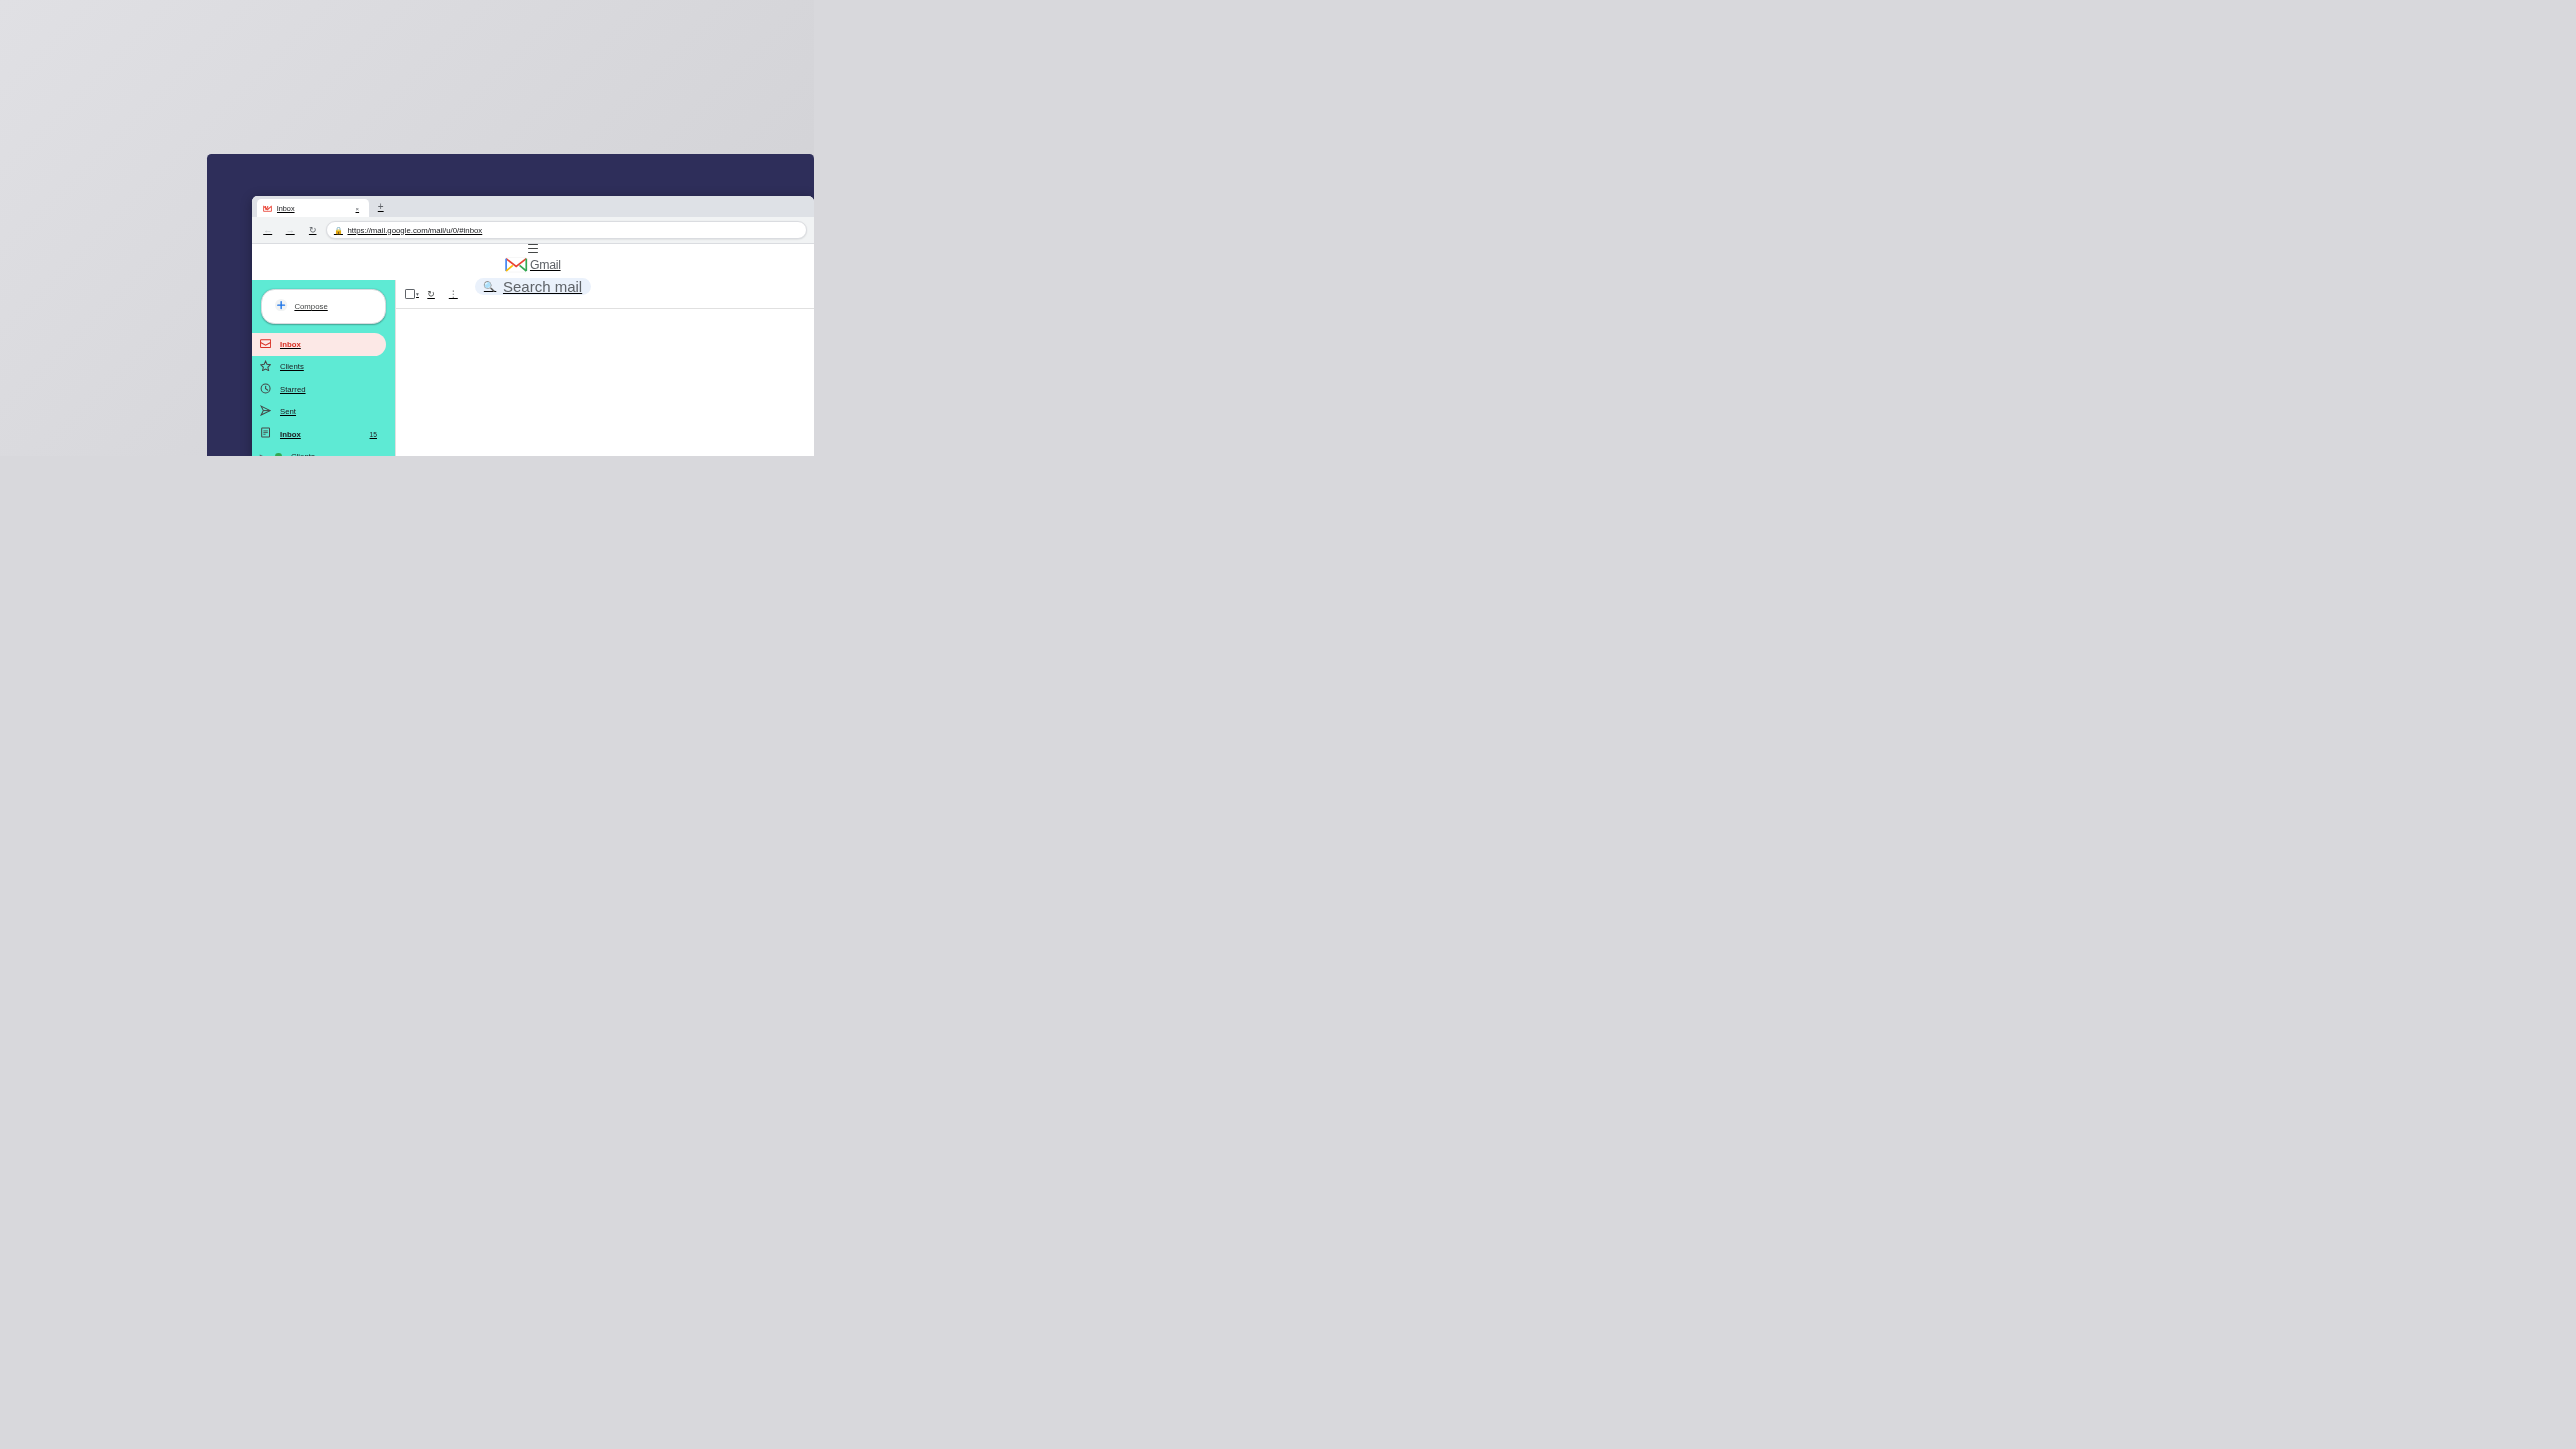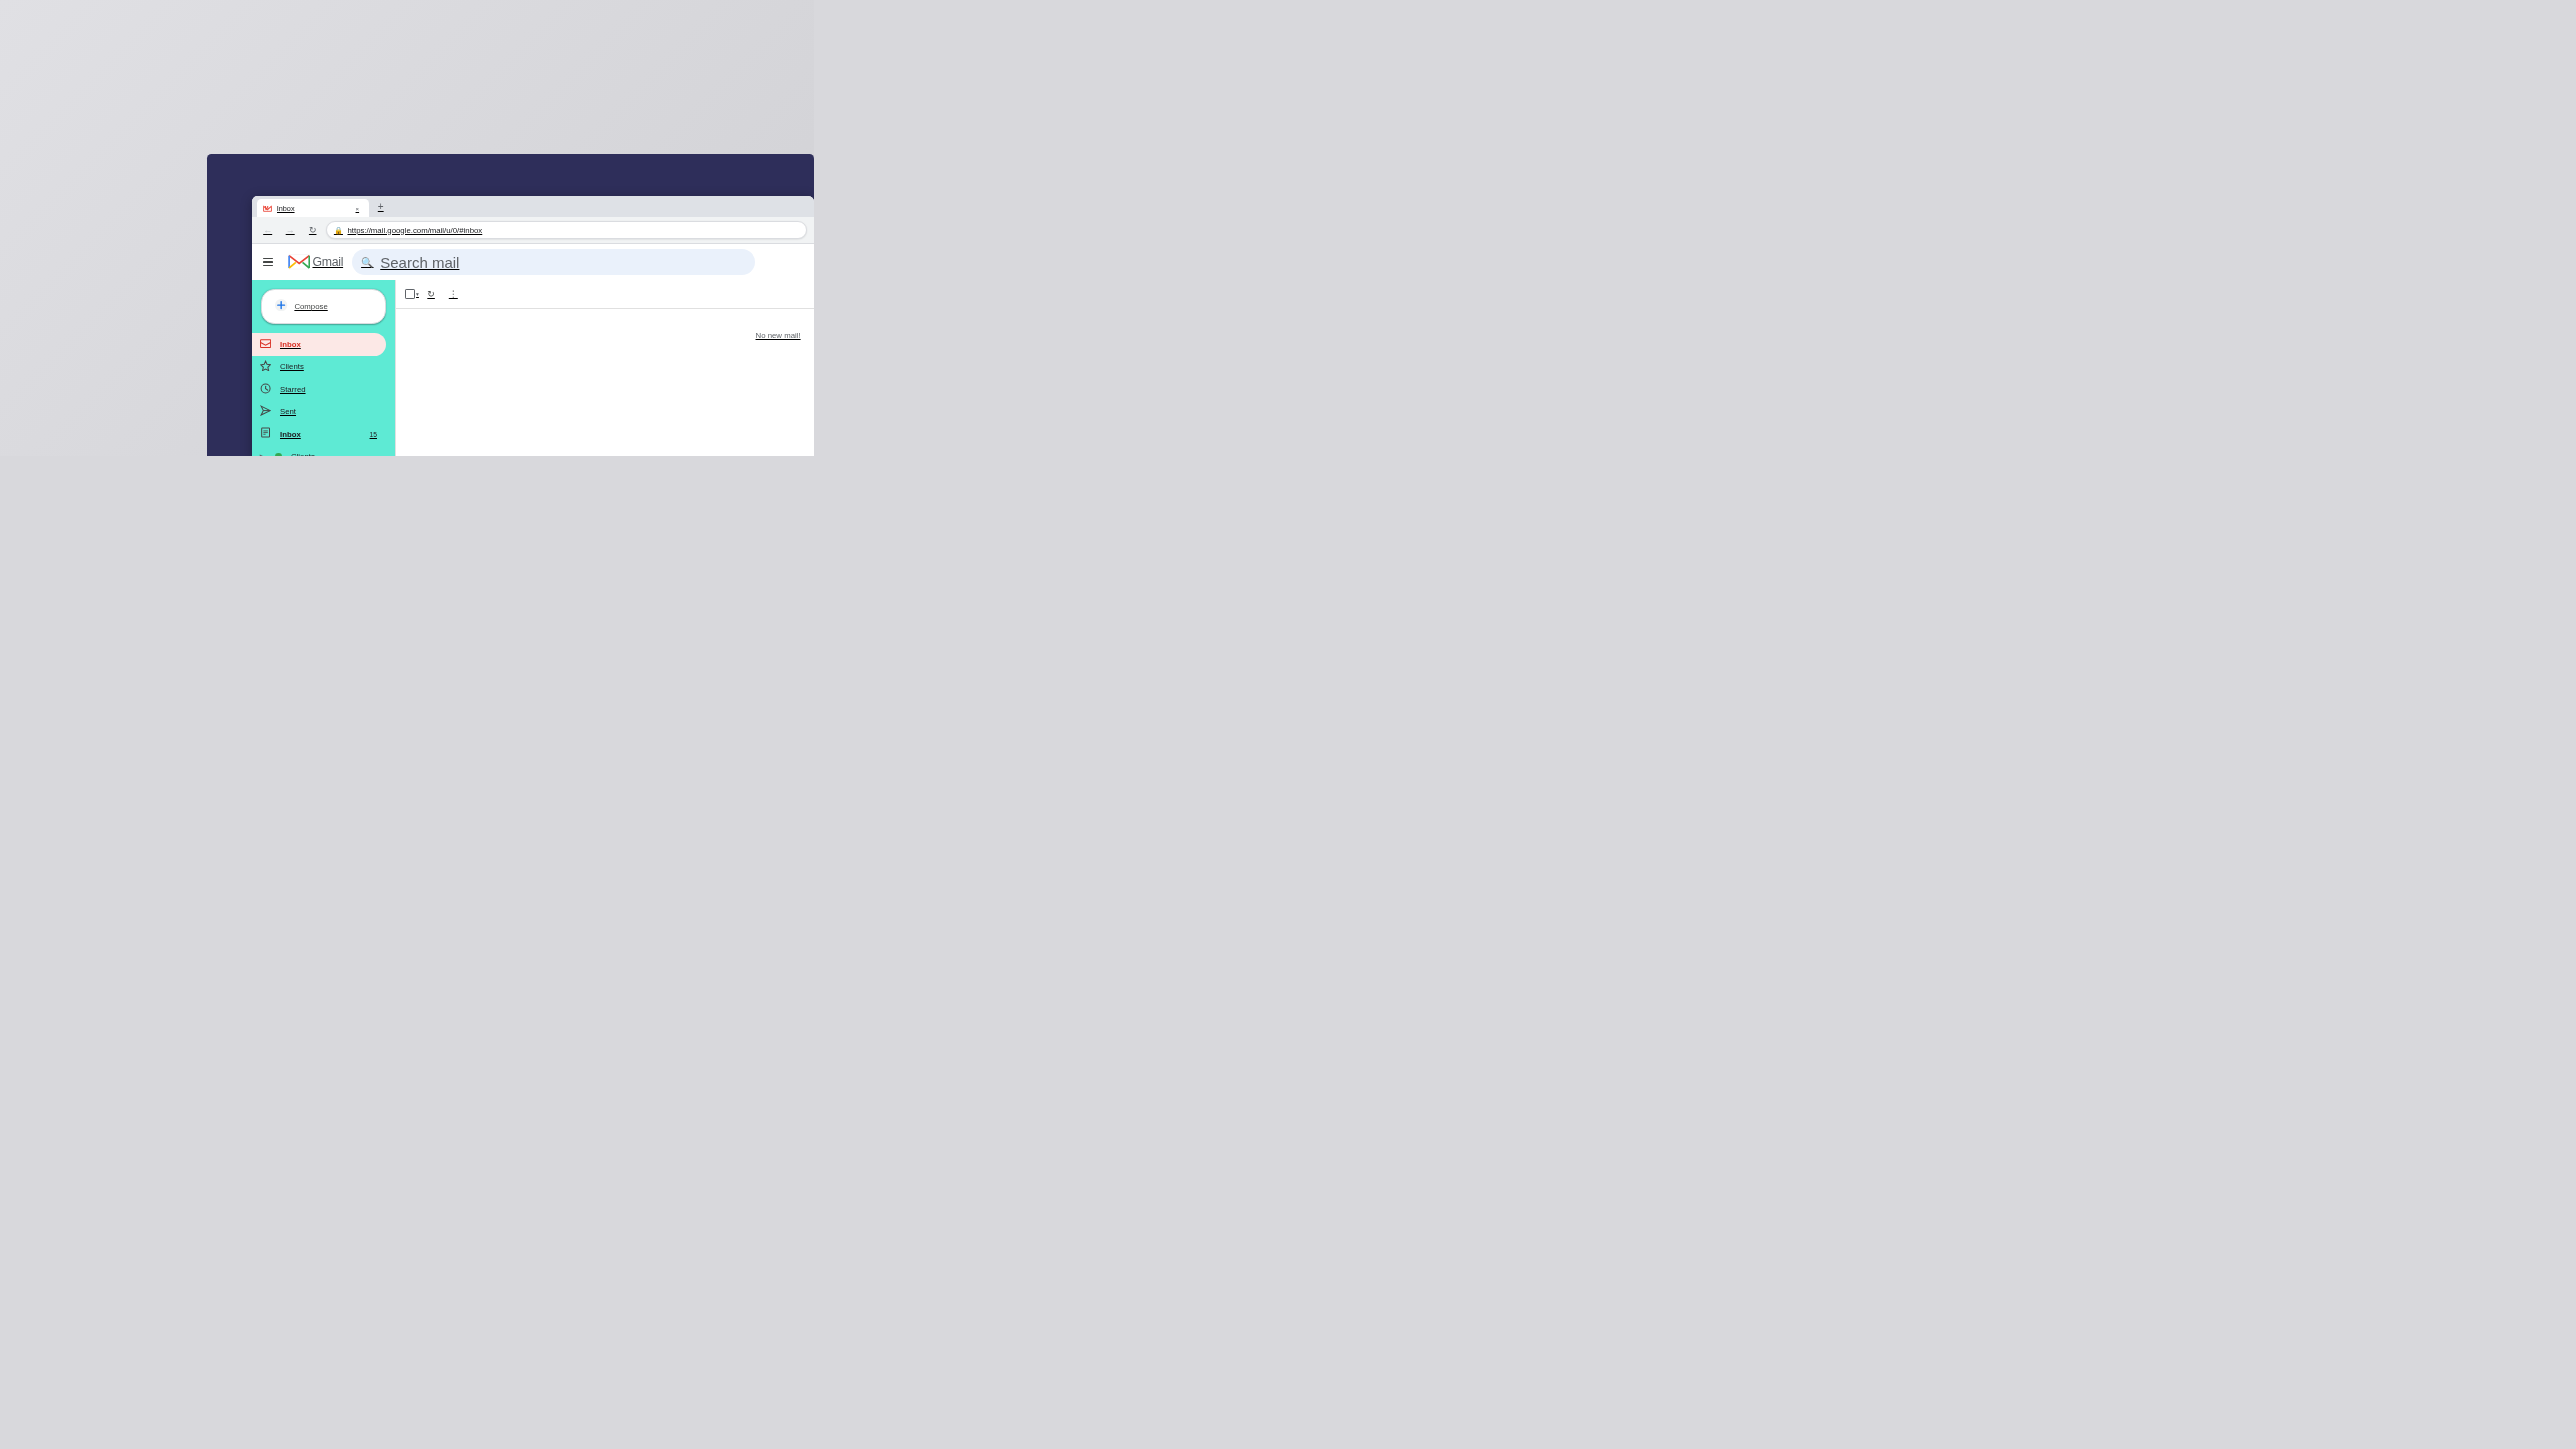--- a/index.html
+++ b/index.html
@@ -377,20 +377,21 @@
     }
 
     .gmail-header-row {
       height: 36px;
       display: flex;
       align-items: center;
       padding: 0 4.5px;
       gap: 4.5px;
       background: #fff;
       flex-shrink: 0;
+      flex-direction: column;
     }
 
     .gmail-body {
       display: flex;
       flex: 1;
       overflow: hidden;
     }
 
     
     .clients-dot {
@@ -566,22 +567,19 @@
 
             <button class="action-btn">
               <span>↻</span>
             </button>
 
             <button class="action-btn">
               <span>⋮</span>
             </button>
           </div>
 
-          <div class="email-area">
-            <span class="no-mail-text">No new mail!</span>
-          </div>
 
         </div>
       </div>
     </div>
   </div>
 </div>
 
 
 </body></html>

